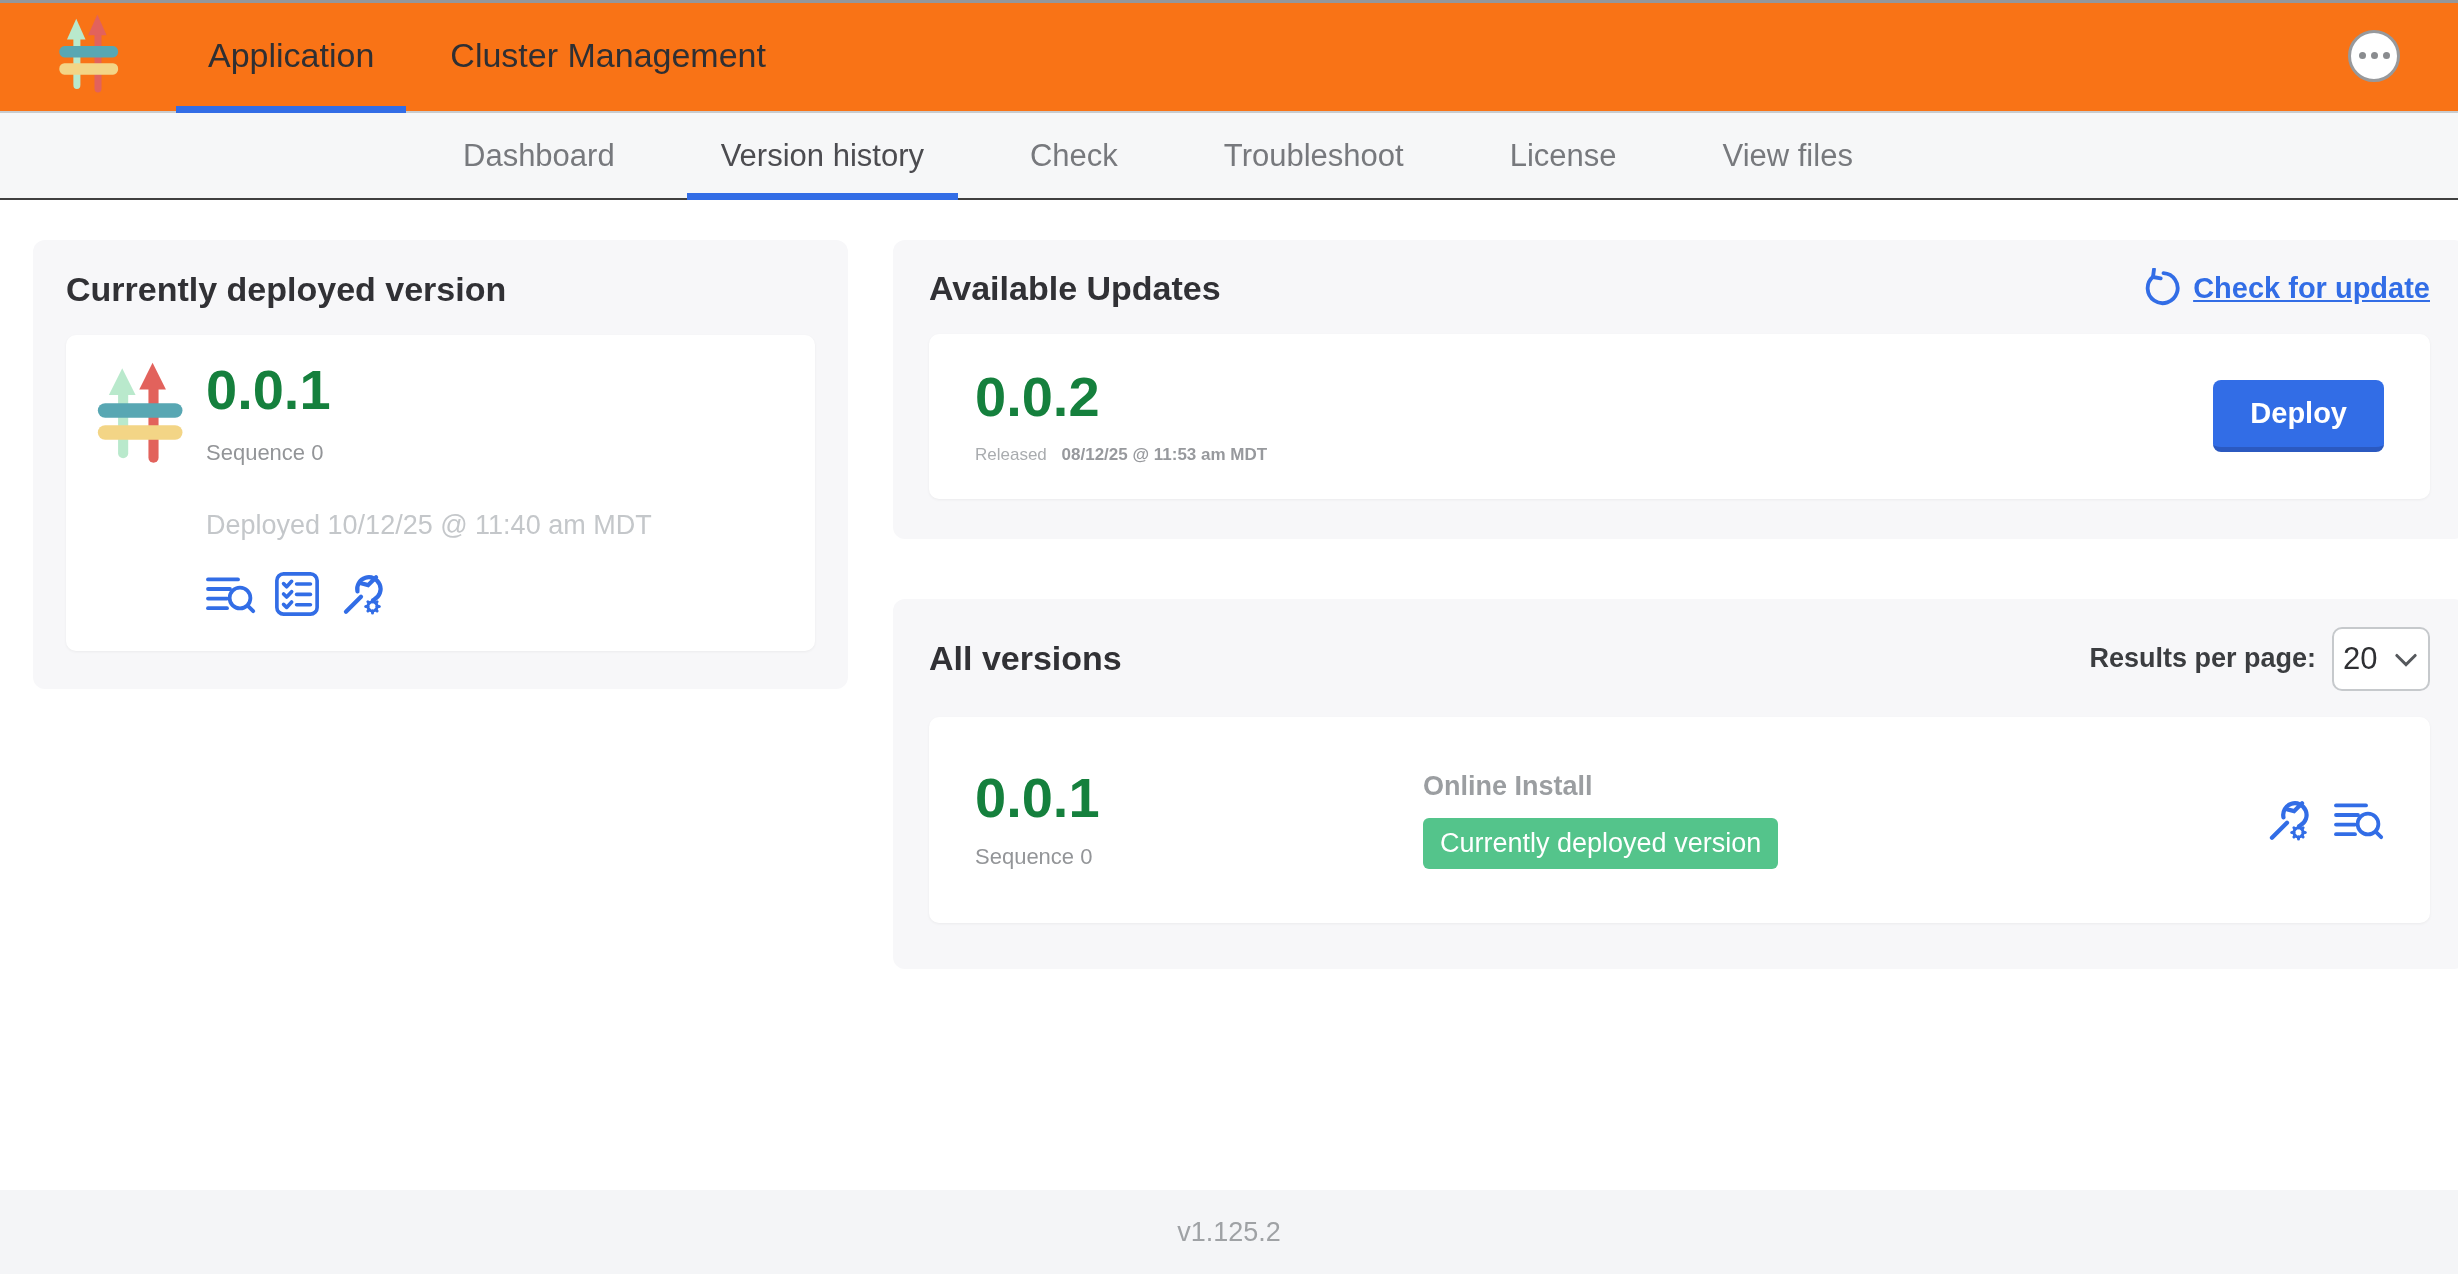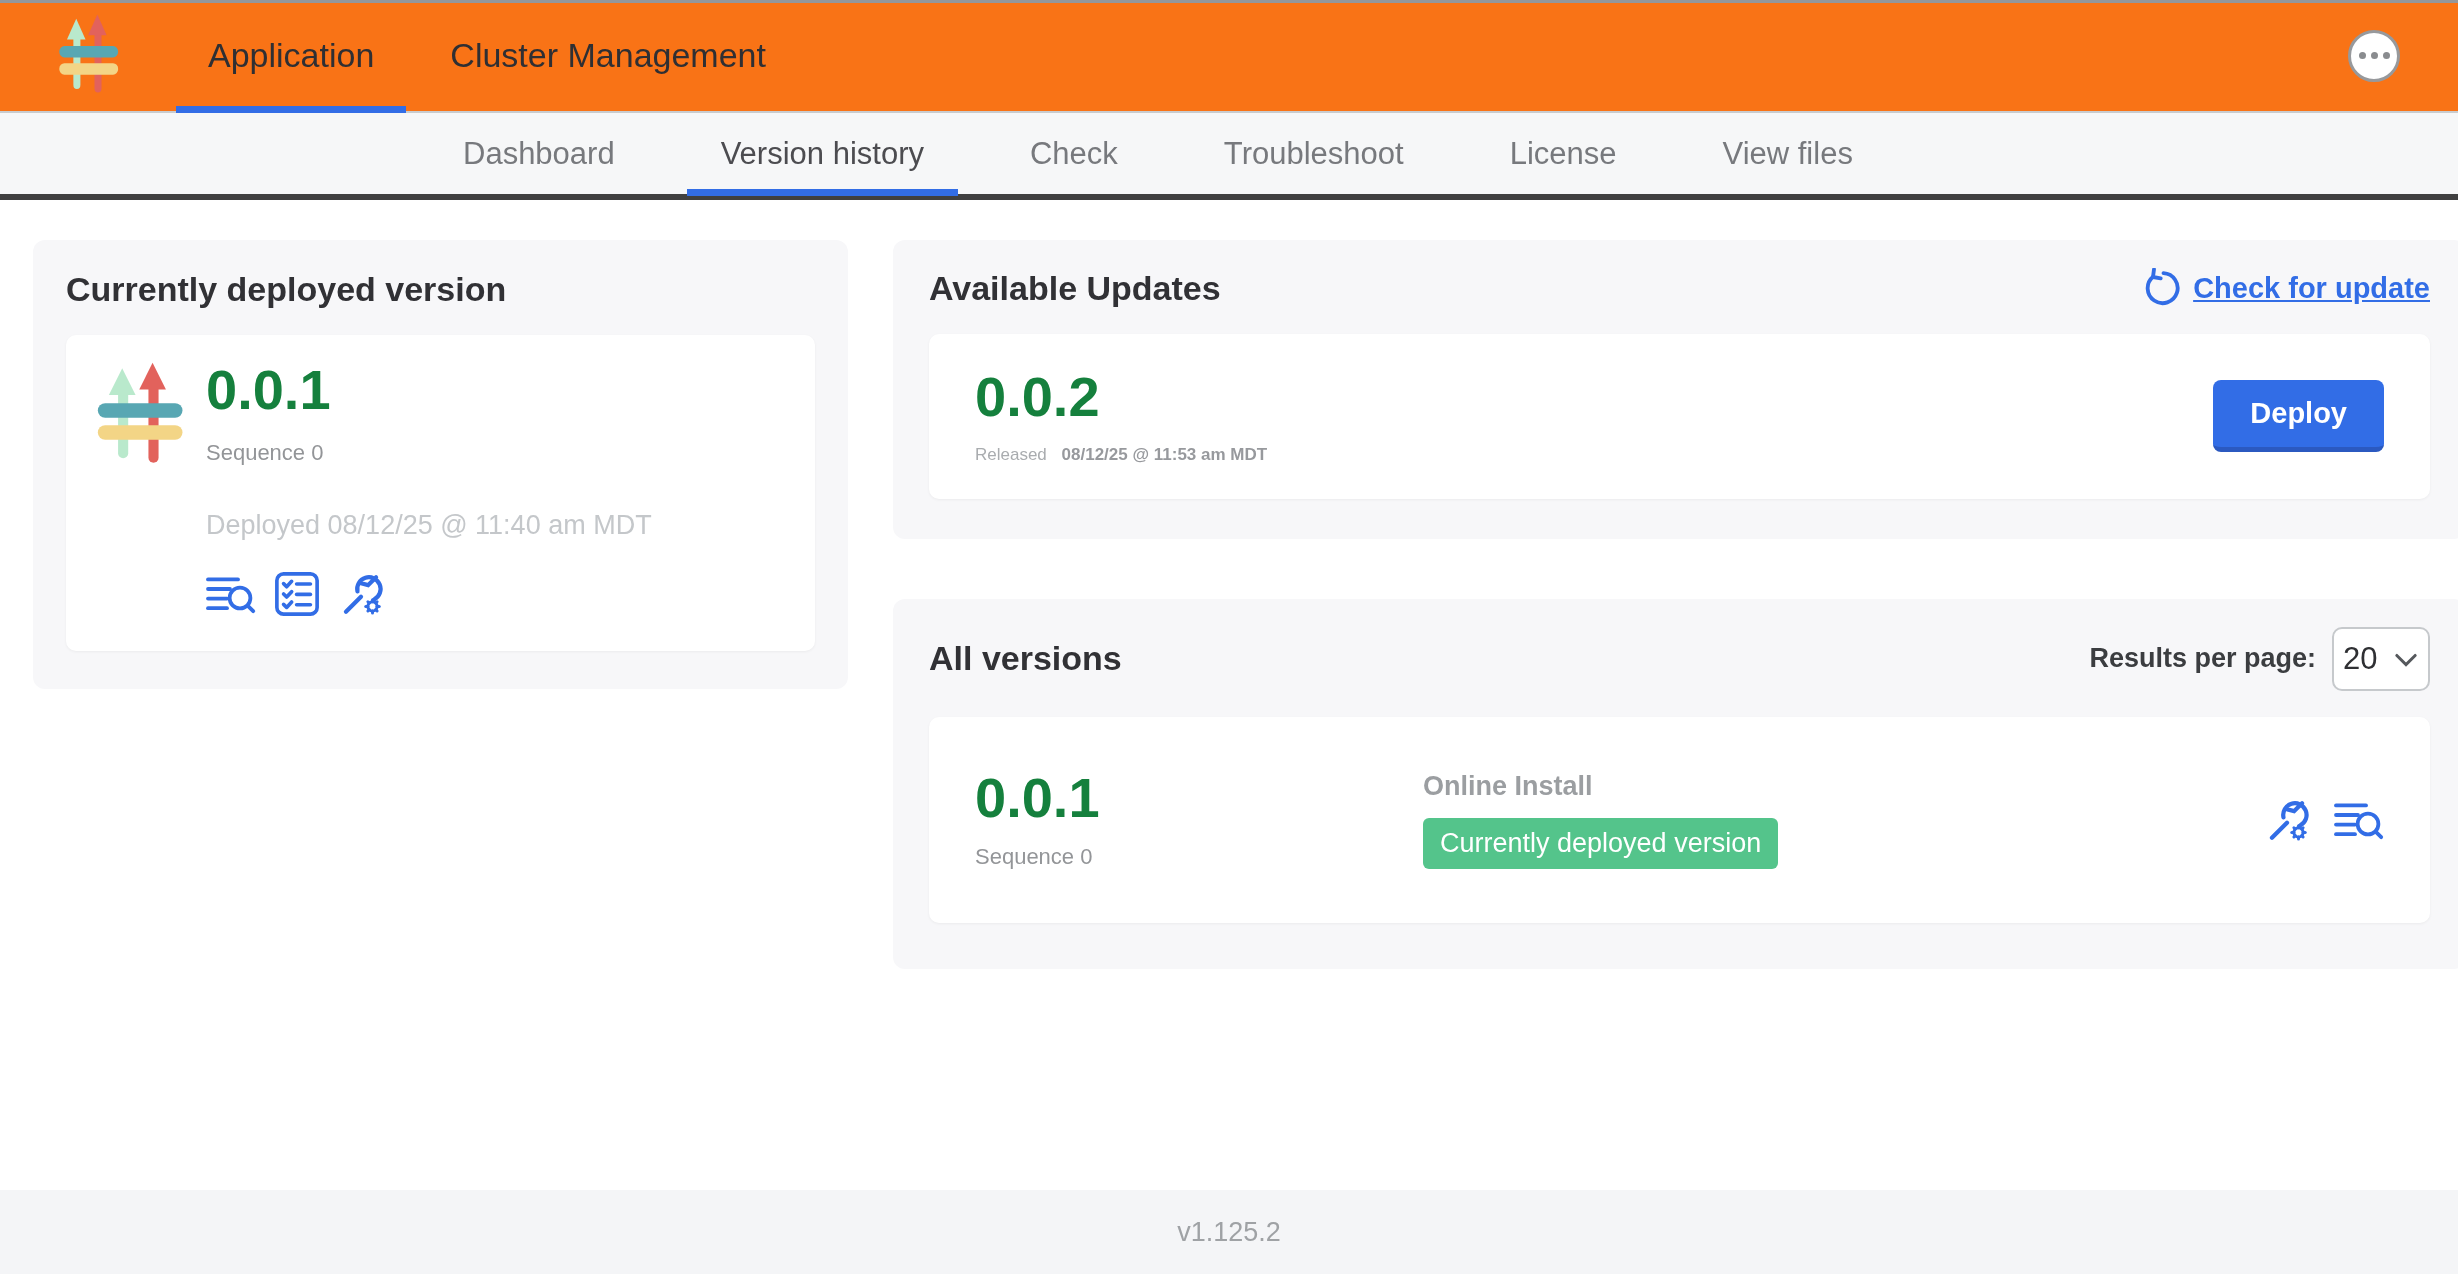--- a/index.html
+++ b/index.html
@@ -40,21 +40,21 @@
   }
   .header-spacer{flex:1;}
   .ellipsis-btn{
     align-self:center;margin-right:58px;width:52px;height:52px;border-radius:50%;
     border:3px solid #97999c;display:flex;align-items:center;justify-content:center;gap:5px;cursor:pointer;background:#fff;
   }
   .ellipsis-btn i{width:7px;height:7px;border-radius:50%;background:#8a8c8f;display:block;}
 
   
   .subnav{
-    height:87px;background:#f6f7f8;border-bottom:6px solid #404040;
+    height:87px;background:#f6f7f8;border-bottom:2px solid #404040;
     display:flex;align-items:stretch;padding-left:447px;
   }
   .subtab{
     display:flex;align-items:center;padding:0 16px;margin-right:74px;font-size:31px;color:var(--gray-text);
     position:relative;cursor:pointer;white-space:nowrap;
   }
   .subtab.active{color:#4c4c50;}
   .subtab.active::after{
     content:"";position:absolute;left:-18px;right:-18px;bottom:-2px;height:7px;background:var(--blue);
   }
@@ -196,21 +196,21 @@
           <polygon points="14,37 43,37 28.5,8" fill="#b9e9cc"></polygon>
           <rect x="57" y="24" width="11" height="87" rx="5.5" fill="#e2625c"></rect>
           <polygon points="47,31 76,31 61.5,2" fill="#e2625c"></polygon>
           <rect x="2" y="46" width="92" height="16" rx="8" fill="#58a7b3"></rect>
           <rect x="2" y="70" width="92" height="16" rx="8" fill="#f3d586"></rect>
         </svg>
       </div>
       <div class="deployed-info">
         <div class="version-big">0.0.1</div>
         <div class="sequence-text">Sequence 0</div>
-        <div class="deployed-ts">Deployed 08/12/25 @ 11:40 am MDT</div>
+        <div class="deployed-ts">Deployed 10/12/25 @ 11:40 am MDT</div>
         <div class="icon-row">
           <span class="action-icon">
             <svg width="50" height="42" viewBox="0 0 25 21" fill="none" stroke="#326de6" stroke-width="1.9" stroke-linecap="round">
               <line x1="1" y1="3.2" x2="16" y2="3.2"></line>
               <line x1="1" y1="8" x2="12" y2="8"></line>
               <line x1="1" y1="12.8" x2="10.5" y2="12.8"></line>
               <line x1="1" y1="17.6" x2="10.5" y2="17.6"></line>
               <circle cx="17" cy="12.5" r="5.2"></circle>
               <line x1="20.8" y1="16.3" x2="23.6" y2="19.1"></line>
             </svg>

